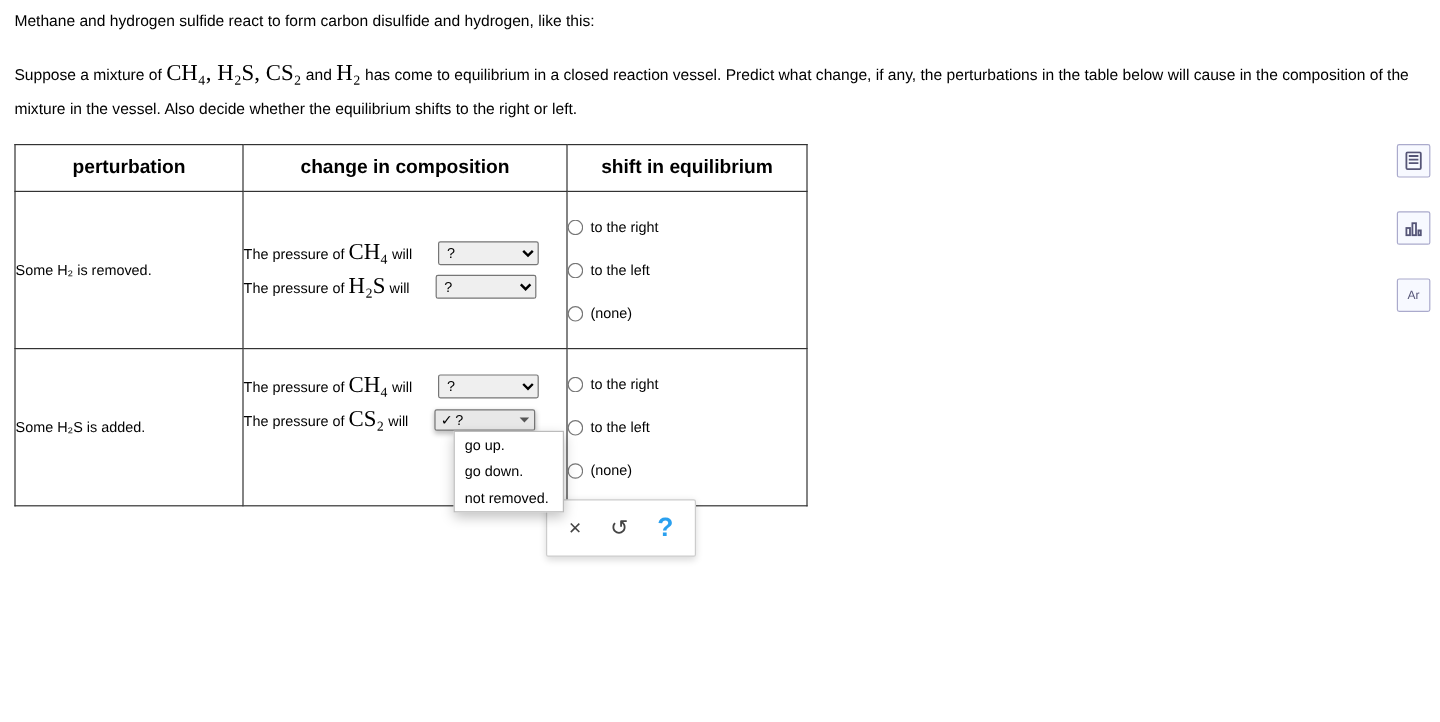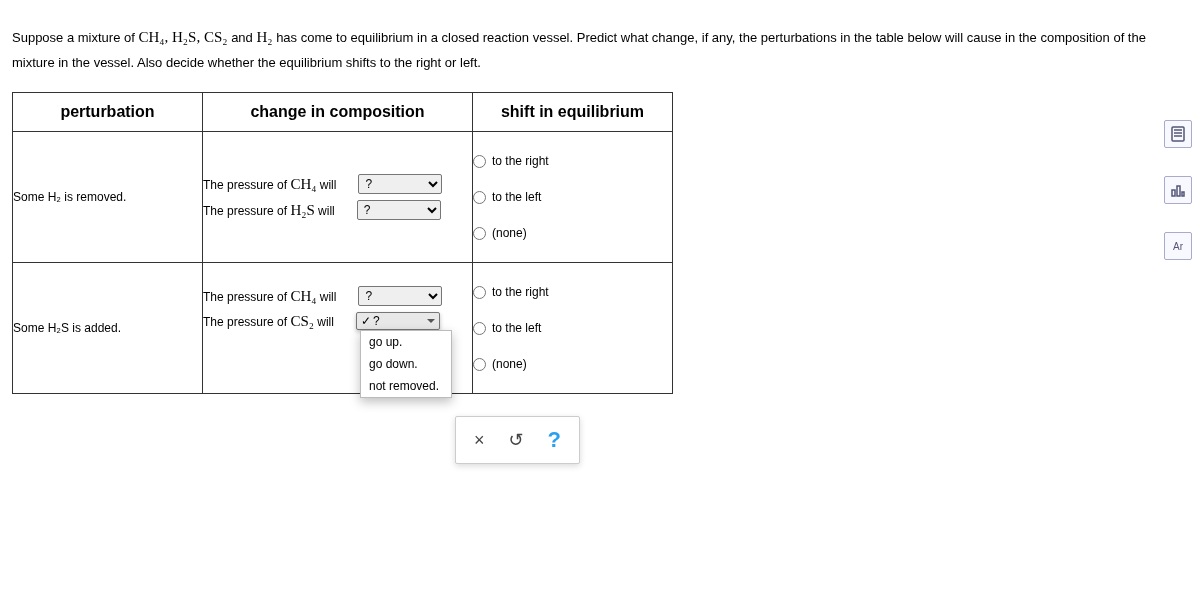--- a/index.html
+++ b/index.html
@@ -1,51 +1,52 @@
 <!DOCTYPE html>
 <html><head>
   <meta charset="utf-8">
   <style>
     * { box-sizing: border-box; margin: 0; padding: 0; }
     body { font-family: Arial, sans-serif; font-size: 13px; color: #000; background: #fff; padding: 8px 12px; position: relative; width: 1200px; height: 602px; }
     .intro { line-height: 1.6; margin-bottom: 16px; }
     .formula { font-family: 'Times New Roman', serif; font-size: 16px; margin: 8px 0 16px 28px; }
     .problem { line-height: 1.8; margin-bottom: 18px; }
-    .chem { font-family: 'Times New Roman', serif; font-size: 15px; }
+    .chem { font-family: 'Times New Roman', serif; font-size: 19px; }
     table.eq { border-collapse: collapse; margin-top: 6px; }
     table.eq th, table.eq td { border: 1px solid #333; padding: 0; }
     table.eq th { font-weight: bold; text-align: center; padding: 10px 18px; font-size: 16px; }
     .pert-col { width: 190px; }
     .change-col { width: 270px; }
     .shift-col { width: 200px; }
     .pert-cell { padding: 10px 8px; font-size: 12px; margin-left: 16px; }
     .change-cell { padding: 12px 8px; font-size: 12px; }
     .change-row { display: flex; align-items: center; gap: 22px; margin: 6px 0; }
     .shift-cell { padding: 12px 10px; font-size: 12px; }
     .radio-row { display: flex; align-items: center; gap: 6px; margin: 22px 0; }
     .radio-row input[type="radio"] { width: 13px; height: 13px; }
     select { font-size: 12px; padding: 1px 2px; width: 84px; border: 1px solid #767676; border-radius: 2px; background: #efefef; }
     .dropdown-open { position: relative; }
     .dd-btn { width: 84px; border: 1px solid #767676; border-radius: 2px; background: #e8e8e8; font-size: 12px; padding: 1px 18px 1px 4px; text-align: left; position: relative; cursor: pointer; box-shadow: 0 2px 4px rgba(0,0,0,0.25); }
     .dd-btn::after { content: ''; position: absolute; right: 4px; top: 6px; border-left: 4px solid transparent; border-right: 4px solid transparent; border-top: 4px solid #555; }
     .check { color: #000; margin-right: 2px; }
-    .dd-list { position: absolute; left: 4px; top: 18px; width: 92px; background: #fff; border: 1px solid #bbb; box-shadow: 0 4px 10px rgba(0,0,0,0.25); z-index: 10; }
+    .dd-list { position: absolute; left: 16px; top: 18px; width: 92px; background: #fff; border: 1px solid #bbb; box-shadow: 0 4px 10px rgba(0,0,0,0.25); z-index: 10; }
     .dd-list div { padding: 4px 8px; font-size: 12px; }
     .bottom-bar { position: absolute; left: 455px; top: 416px; background: #fff; border: 1px solid #ccc; border-radius: 2px; padding: 10px 18px; display: flex; gap: 24px; align-items: center; box-shadow: 0 2px 6px rgba(0,0,0,0.15); }
     .bb-btn { background: none; border: none; font-size: 18px; cursor: pointer; color: #444; }
     .bb-help { color: #2aa0ef; font-size: 22px; font-weight: bold; }
     .bb-reset { color: #444; font-size: 18px; }
     .side-tools { position: absolute; right: 8px; top: 120px; display: flex; flex-direction: column; gap: 28px; align-items: center; }
     .tool { width: 28px; height: 28px; border: 1px solid #aac; background: #f7f9ff; border-radius: 2px; display: flex; align-items: center; justify-content: center; font-size: 13px; color: #557; cursor: pointer; }
     .tool svg { width: 16px; height: 16px; stroke: #557; fill: none; stroke-width: 1.5; }
   </style>
 </head>
 <body>
 
 <div class="intro">
+  <div>Methane and hydrogen sulfide react to form carbon disulfide and hydrogen, like this:</div>
 </div>
 
 <div class="problem">
   <span>Suppose a mixture of </span><span class="chem">CH₄, H₂S, CS₂</span><span> and </span><span class="chem">H₂</span><span> has come to equilibrium in a closed reaction vessel. Predict what change, if any, the perturbations in the table below will cause in the composition of the mixture in the vessel. Also decide whether the equilibrium shifts to the right or left.</span>
 </div>
 
 <table class="eq">
   <thead>
     <tr>
       <th class="pert-col">perturbation</th>

